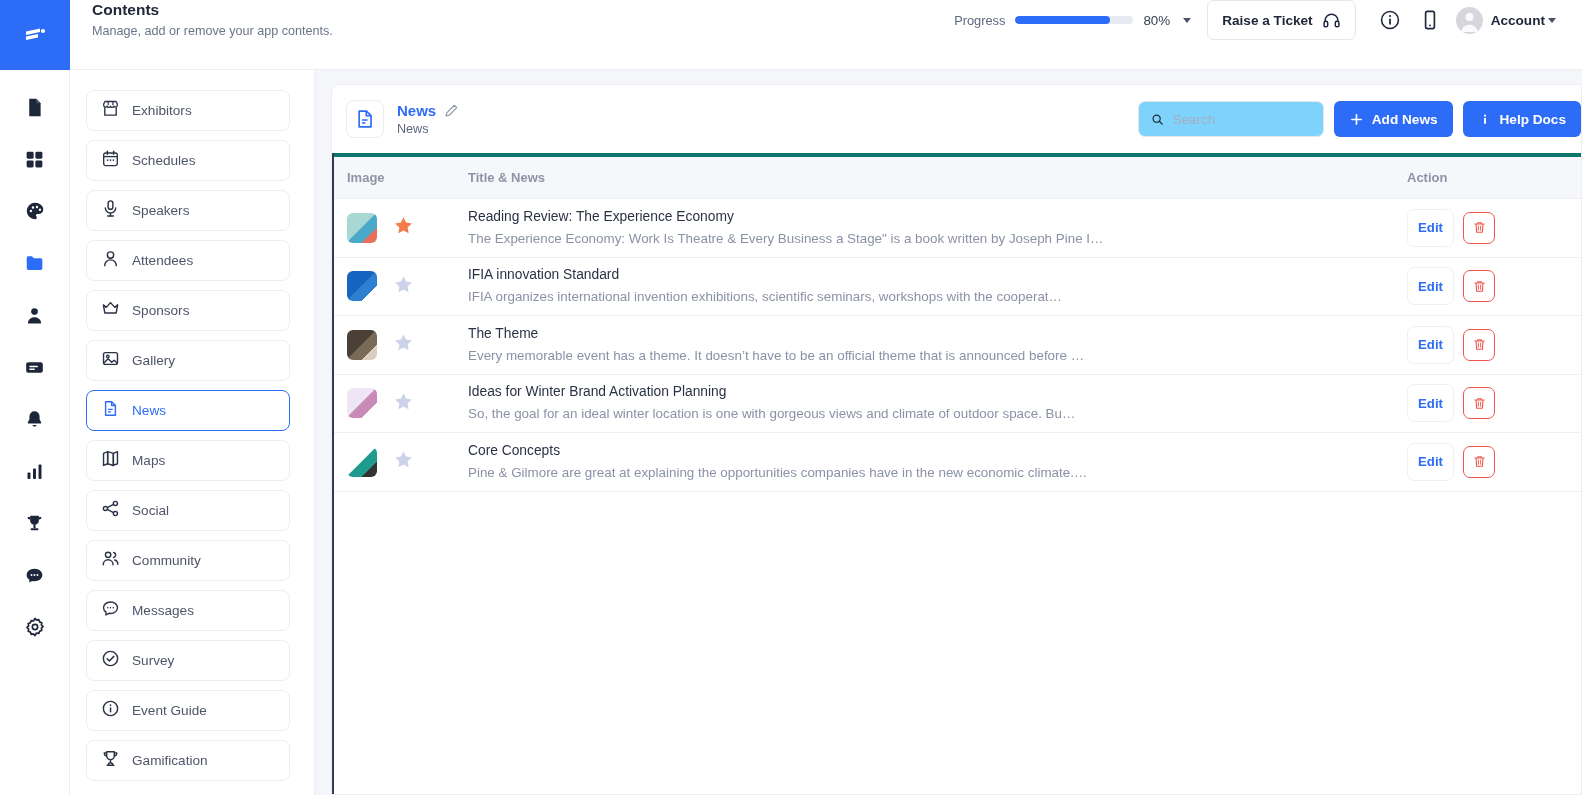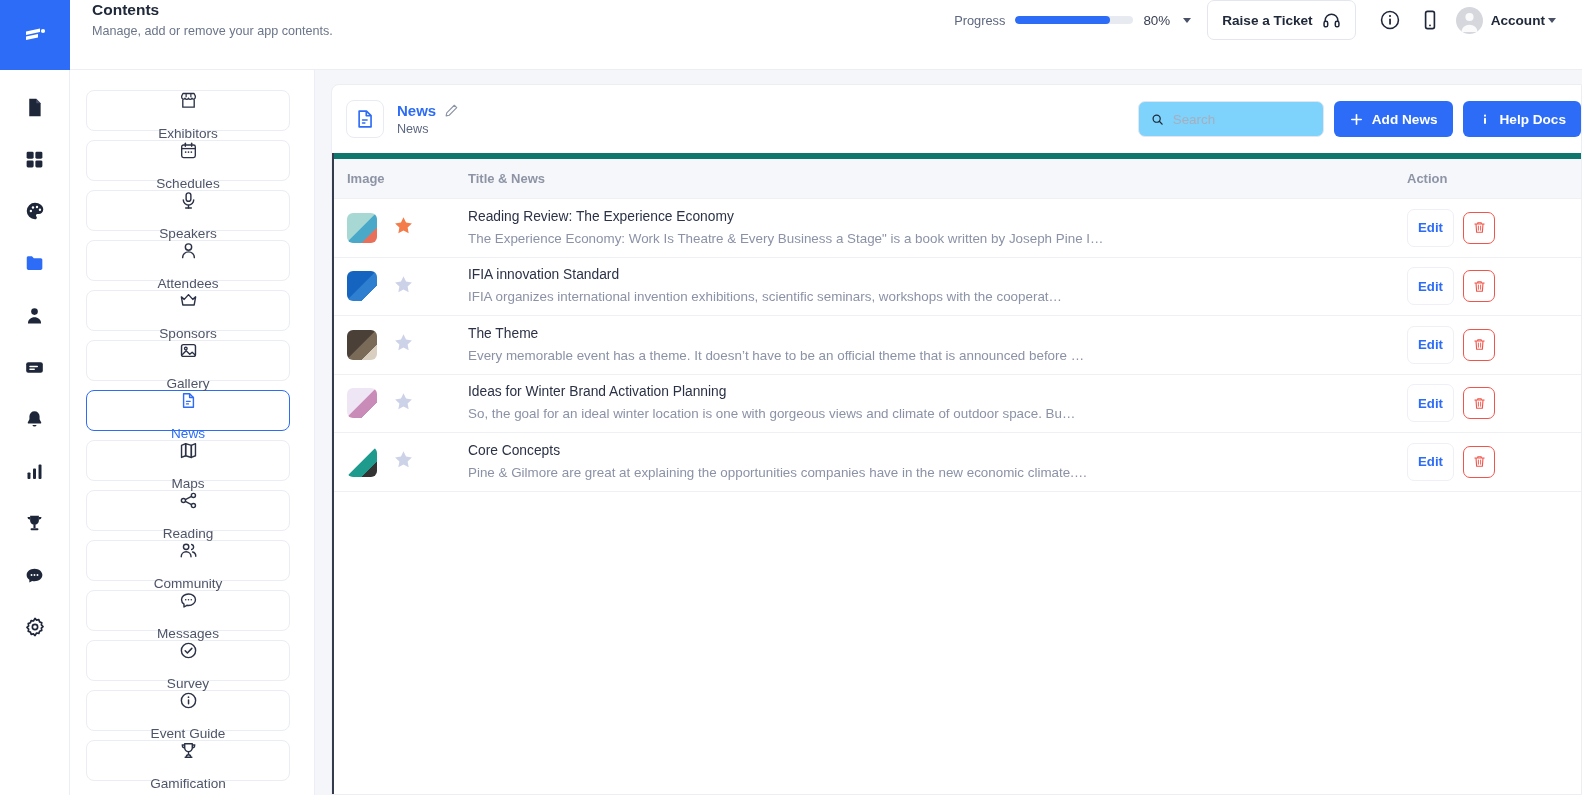--- a/index.html
+++ b/index.html
@@ -64,21 +64,21 @@
 
   
   .menu-col {
     width: 245px; flex: 0 0 245px; background: #fff;
     padding: 20px 24px 0 16px; overflow: hidden;
     border-right: 1px solid #eceef3;
   }
   .menu-item {
     height: 41px; border: 1px solid #eaedf3; border-radius: 8px;
     display: flex; align-items: center; gap: 12px; padding: 0 14px;
-    margin-bottom: 9px; cursor: pointer; background: #fff; flex-direction: column;
+    margin-bottom: 9px; cursor: pointer; background: #fff;
   }
   .menu-item .mi-label { font-size: 13.6px; color: #4e5568; }
   .menu-item.active { border-color: #2d6cf6; }
   .menu-item.active .mi-label { color: #2d6cf6; font-weight: 500; }
   .menu-item svg { flex: 0 0 auto; }
 
   
   .main { flex: 1; min-width: 0; padding: 14px 0 0 16px; display: flex; flex-direction: column; }
   .panel {
     background: #fff; border: 1px solid #eceef3; border-radius: 8px 0 0 0;
@@ -105,21 +105,21 @@
   .search-box input::placeholder { color: #a8aebd; }
   .btn-primary {
     height: 36px; background: #2d6cf6; color: #fff; border: none; border-radius: 6px;
     display: flex; align-items: center; gap: 8px; padding: 0 15px; cursor: pointer;
     font-size: 13.6px; font-weight: 600; font-family: "Liberation Sans", sans-serif;
   }
 
   
   .table-wrap { flex: 1; min-height: 0; overflow: hidden; border-left: 2px solid #343b4d; }
   .trow { display: flex; align-items: center; border-bottom: 1px solid #eef0f4; }
-  .thead { height: 46px; background: #f6f7fa; border-top: 6px solid #0f766e; }
+  .thead { height: 46px; background: #f6f7fa; border-top: 4px solid #0f766e; }
   .th {
     font-size: 13px; color: #8d94a5; font-weight: 600;
   }
   .c-image { width: 134px; flex: 0 0 134px; padding-left: 13px; display: flex; align-items: center; gap: 16px; }
   .c-title { flex: 1; min-width: 0; padding-right: 18px; }
   .c-action { width: 194px; flex: 0 0 194px; padding-left: 20px; display: flex; align-items: center; gap: 9px; }
   .tbody-row { height: 58.5px; }
   .thumb {
     width: 30px; height: 30px; border-radius: 6px; flex: 0 0 30px;
     background-size: cover; background-position: center; overflow:hidden;
@@ -354,21 +354,21 @@
             <span class="mi-label">Maps</span>
           </div>
           <div class="menu-item">
             <span><svg width="19" height="19" viewBox="0 0 24 24">
                 <circle cx="18.2" cy="5.6" r="2.6" fill="none" stroke="#2b3246" stroke-width="1.8"></circle>
                 <circle cx="5.6" cy="12" r="2.6" fill="none" stroke="#2b3246" stroke-width="1.8"></circle>
                 <circle cx="18.2" cy="18.4" r="2.6" fill="none" stroke="#2b3246" stroke-width="1.8"></circle>
                 <line x1="8" y1="10.8" x2="15.8" y2="6.8" stroke="#2b3246" stroke-width="1.8"></line>
                 <line x1="8" y1="13.2" x2="15.8" y2="17.2" stroke="#2b3246" stroke-width="1.8"></line>
               </svg></span>
-            <span class="mi-label">Reading</span>
+            <span class="mi-label">Social</span>
           </div>
           <div class="menu-item">
             <span><svg width="19" height="19" viewBox="0 0 24 24">
                 <circle cx="9" cy="7.4" r="3.4" fill="none" stroke="#2b3246" stroke-width="1.8"></circle>
                 <path d="M2.8 20c0-3.8 2.8-6.4 6.2-6.4s6.2 2.6 6.2 6.4" fill="none" stroke="#2b3246" stroke-width="1.8" stroke-linecap="round"></path>
                 <path d="M16 4.4a3.3 3.3 0 010 6.4" fill="none" stroke="#2b3246" stroke-width="1.8" stroke-linecap="round"></path>
                 <path d="M17.2 13.9c2.3.5 4 2.6 4 5.4" fill="none" stroke="#2b3246" stroke-width="1.8" stroke-linecap="round"></path>
               </svg></span>
             <span class="mi-label">Community</span>
           </div>

